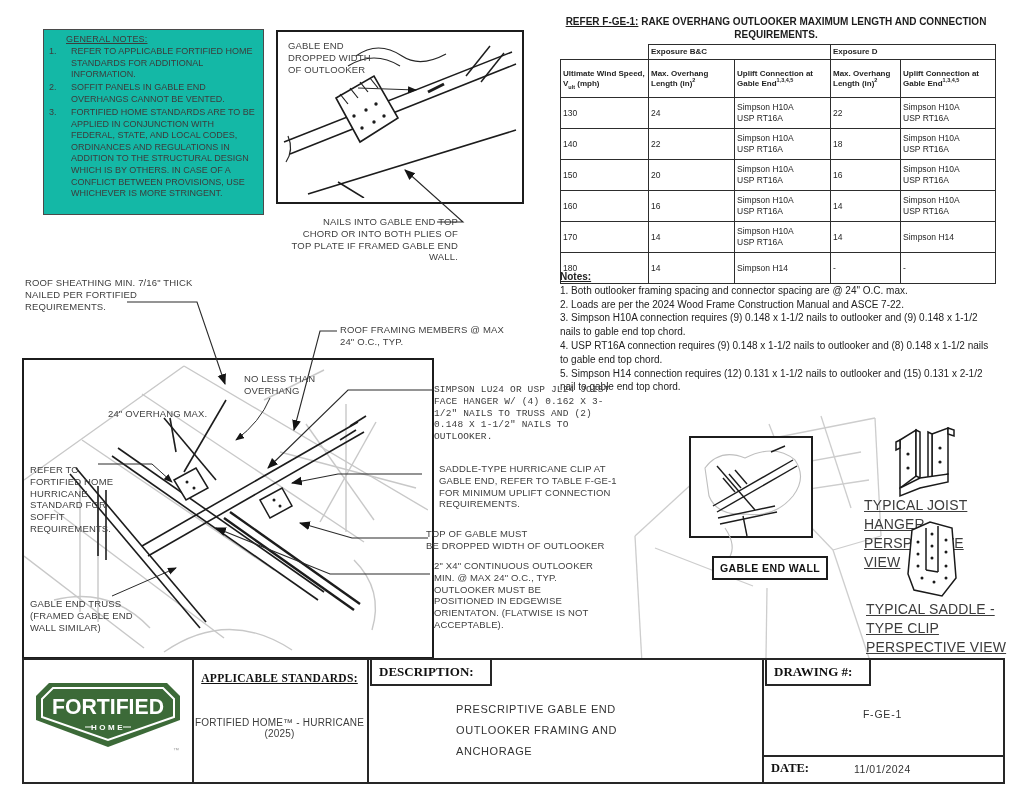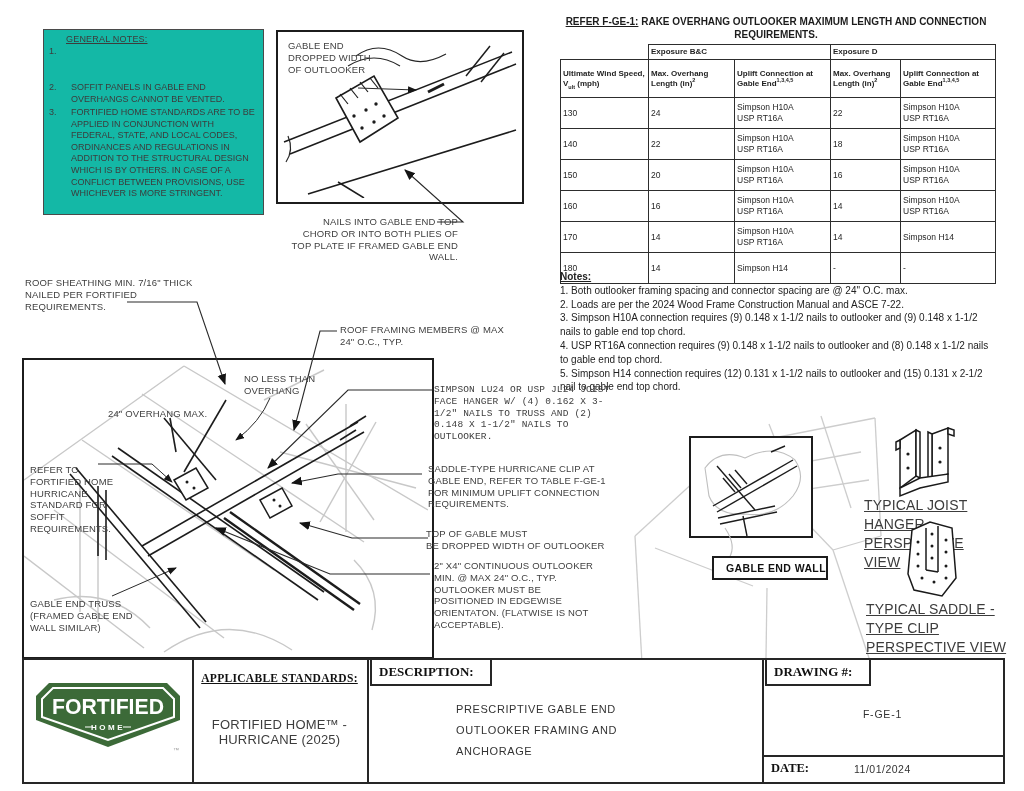--- a/index.html
+++ b/index.html
@@ -31,46 +31,47 @@
   .tbl sub{font-size:5.5px;vertical-align:sub;line-height:0;}
   .notes{position:absolute;left:560px;top:270px;width:437px;font-size:10px;line-height:1.38;color:#222;}
   .notes .nh{font-weight:bold;text-decoration:underline;}
   .notes div{margin:0;}
   
   .mainbox{position:absolute;left:22px;top:358px;width:408px;height:297px;border:2px solid #1c1c1c;background:#fff;}
   
   .ulab{position:absolute;font-size:14px;line-height:1.35;letter-spacing:.15px;color:#3c3c3c;text-decoration:underline;}
   
   .gewbox{position:absolute;left:712px;top:556px;width:112px;height:20px;border:2px solid #1c1c1c;
-          font-size:10.5px;font-weight:bold;letter-spacing:.4px;color:#111;display:flex;align-items:center;justify-content:flex-end;background:#fff;}
+          font-size:10.5px;font-weight:bold;letter-spacing:.4px;color:#111;display:flex;align-items:center;justify-content:center;background:#fff;}
   
   .tblock{position:absolute;left:22px;top:658px;width:979px;height:122px;border:2px solid #262626;background:#fff;}
   .tb-v{position:absolute;top:0;bottom:0;width:0;border-left:2px solid #262626;}
   .tb-labelbox{position:absolute;border:2px solid #262626;background:#fff;
                font-family:"Liberation Serif",serif;font-weight:bold;font-size:13px;color:#111;
                display:flex;align-items:center;padding:0 7px;}
   .std-head{position:absolute;left:168px;width:175px;top:12px;text-align:center;
             font-family:"Liberation Serif",serif;font-weight:bold;font-size:11.5px;text-decoration:underline;color:#111;letter-spacing:.3px;}
-  .std-val{position:absolute;left:168px;width:175px;top:57px;text-align:center;font-size:13px;color:#3d3d3d;letter-spacing:.2px;}
+  .std-val{position:absolute;left:168px;width:175px;top:57px;text-align:center;font-size:10px;color:#3d3d3d;letter-spacing:.2px;}
   .desc-txt{position:absolute;left:432px;top:39px;width:200px;font-size:11px;letter-spacing:.6px;line-height:21px;color:#333;}
   .dwg-num{position:absolute;left:738px;width:241px;top:48px;text-align:center;font-size:10.5px;letter-spacing:.8px;color:#333;}
   .dateline{position:absolute;left:738px;right:0;top:95px;border-top:2px solid #262626;}
   .date-lab{position:absolute;left:747px;top:101px;font-family:"Liberation Serif",serif;font-weight:bold;font-size:12.5px;color:#111;}
   .date-val{position:absolute;left:830px;top:103px;font-size:10.5px;letter-spacing:.5px;color:#333;}
   svg{display:block;}
 </style>
 </head>
 <body>
 
 <div class="sheet">
 
   <div class="gnbox">
     <div class="gn-title">GENERAL NOTES:</div>
     <div class="gn-item" style="top:16px;">
       <span class="gn-num">1.</span>
+      <span class="gn-txt">REFER TO APPLICABLE FORTIFIED HOME STANDARDS FOR ADDITIONAL INFORMATION.</span>
     </div>
     <div class="gn-item" style="top:52px;">
       <span class="gn-num">2.</span>
       <span class="gn-txt">SOFFIT PANELS IN GABLE END OVERHANGS CANNOT BE VENTED.</span>
     </div>
     <div class="gn-item" style="top:77px;">
       <span class="gn-num">3.</span>
       <span class="gn-txt">FORTIFIED HOME STANDARDS ARE TO BE APPLIED IN CONJUNCTION WITH FEDERAL, STATE, AND LOCAL CODES, ORDINANCES AND REGULATIONS IN ADDITION TO THE STRUCTURAL DESIGN WHICH IS BY OTHERS. IN CASE OF A CONFLICT BETWEEN PROVISIONS, USE WHICHEVER IS MORE STRINGENT.</span>
     </div>
   </div>
@@ -298,21 +299,21 @@
         <path d="M246,38 Q236,62 212,80" marker-end="url(#arr2)"></path>
       </g>
     </svg>
     <div class="co" style="left:220px;top:13px;width:108px;">NO LESS THAN OVERHANG</div>
     <div class="co" style="left:84px;top:48px;width:160px;">24" OVERHANG MAX.</div>
     <div class="co" style="left:6px;top:238px;width:128px;">GABLE END TRUSS (FRAMED GABLE END WALL SIMILAR)</div>
     <div class="co" style="left:6px;top:104px;width:96px;">REFER TO FORTIFIED HOME HURRICANE STANDARD FOR SOFFIT REQUIREMENTS.</div>
   </div>
 
   <div class="co" style="left:434px;top:384px;width:184px;font-family:Liberation Mono, monospace;">SIMPSON LU24 OR USP JL24 JOIST FACE HANGER W/ (4)  0.162 X 3-1/2" NAILS TO TRUSS AND (2)  0.148 X 1-1/2" NAILS TO OUTLOOKER.</div>
-  <div class="co" style="left:428px;top:463px;width:190px;">SADDLE-TYPE HURRICANE CLIP AT GABLE END, REFER TO TABLE F-GE-1 FOR MINIMUM UPLIFT CONNECTION REQUIREMENTS.</div>
+  <div class="co" style="left:439px;top:463px;width:190px;">SADDLE-TYPE HURRICANE CLIP AT GABLE END, REFER TO TABLE F-GE-1 FOR MINIMUM UPLIFT CONNECTION REQUIREMENTS.</div>
   <div class="co" style="left:426px;top:528px;width:200px;">
     <div>TOP OF GABLE MUST</div>
     <div>BE DROPPED WIDTH OF OUTLOOKER</div>
   </div>
   <div class="co" style="left:434px;top:560px;width:168px;">2" X4" CONTINUOUS OUTLOOKER MIN. @ MAX 24" O.C., TYP. OUTLOOKER MUST BE POSITIONED IN EDGEWISE ORIENTATON. (FLATWISE IS NOT ACCEPTABLE).</div>
 
   <svg class="abs" style="left:625px;top:388px;" width="260" height="340" viewBox="0 0 260 340">
     <g stroke="#cdcdcd" stroke-width="1.3" fill="none">
       <path d="M108,58 L10,148"></path>
       <path d="M108,58 L250,30"></path>

